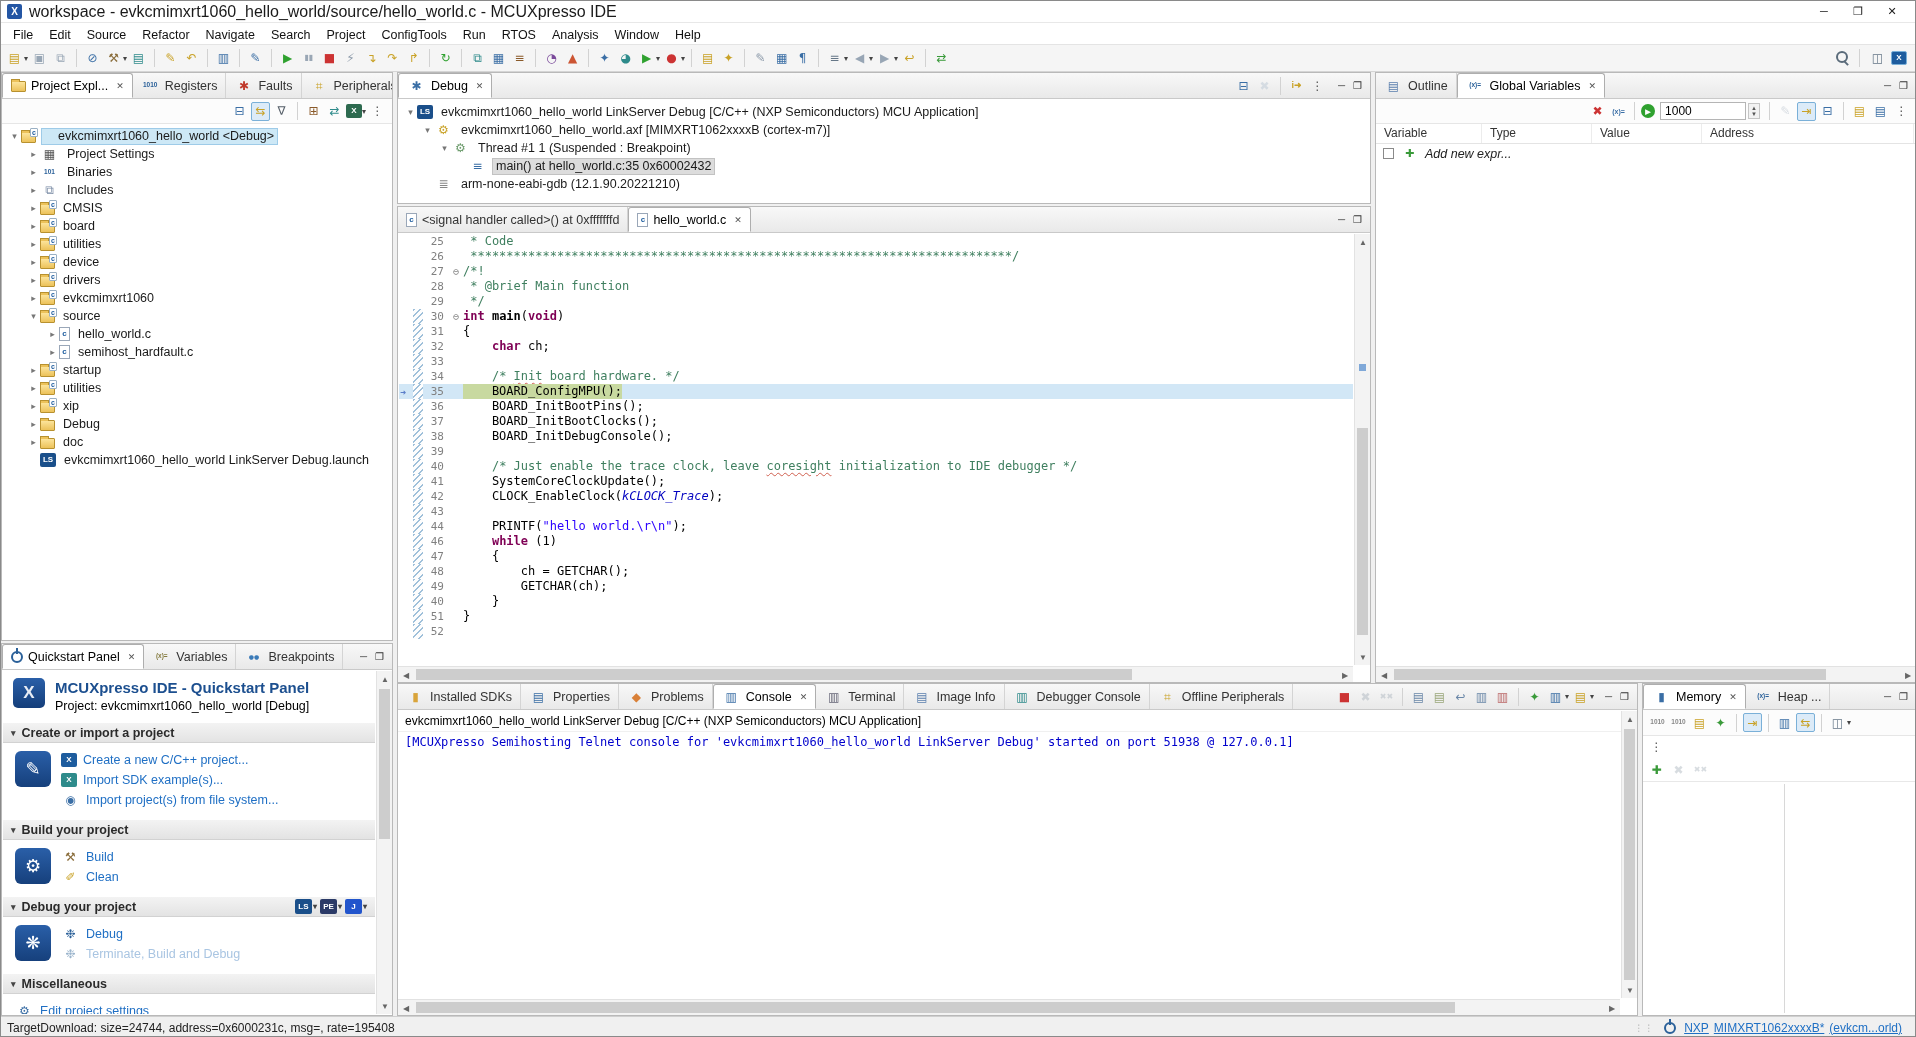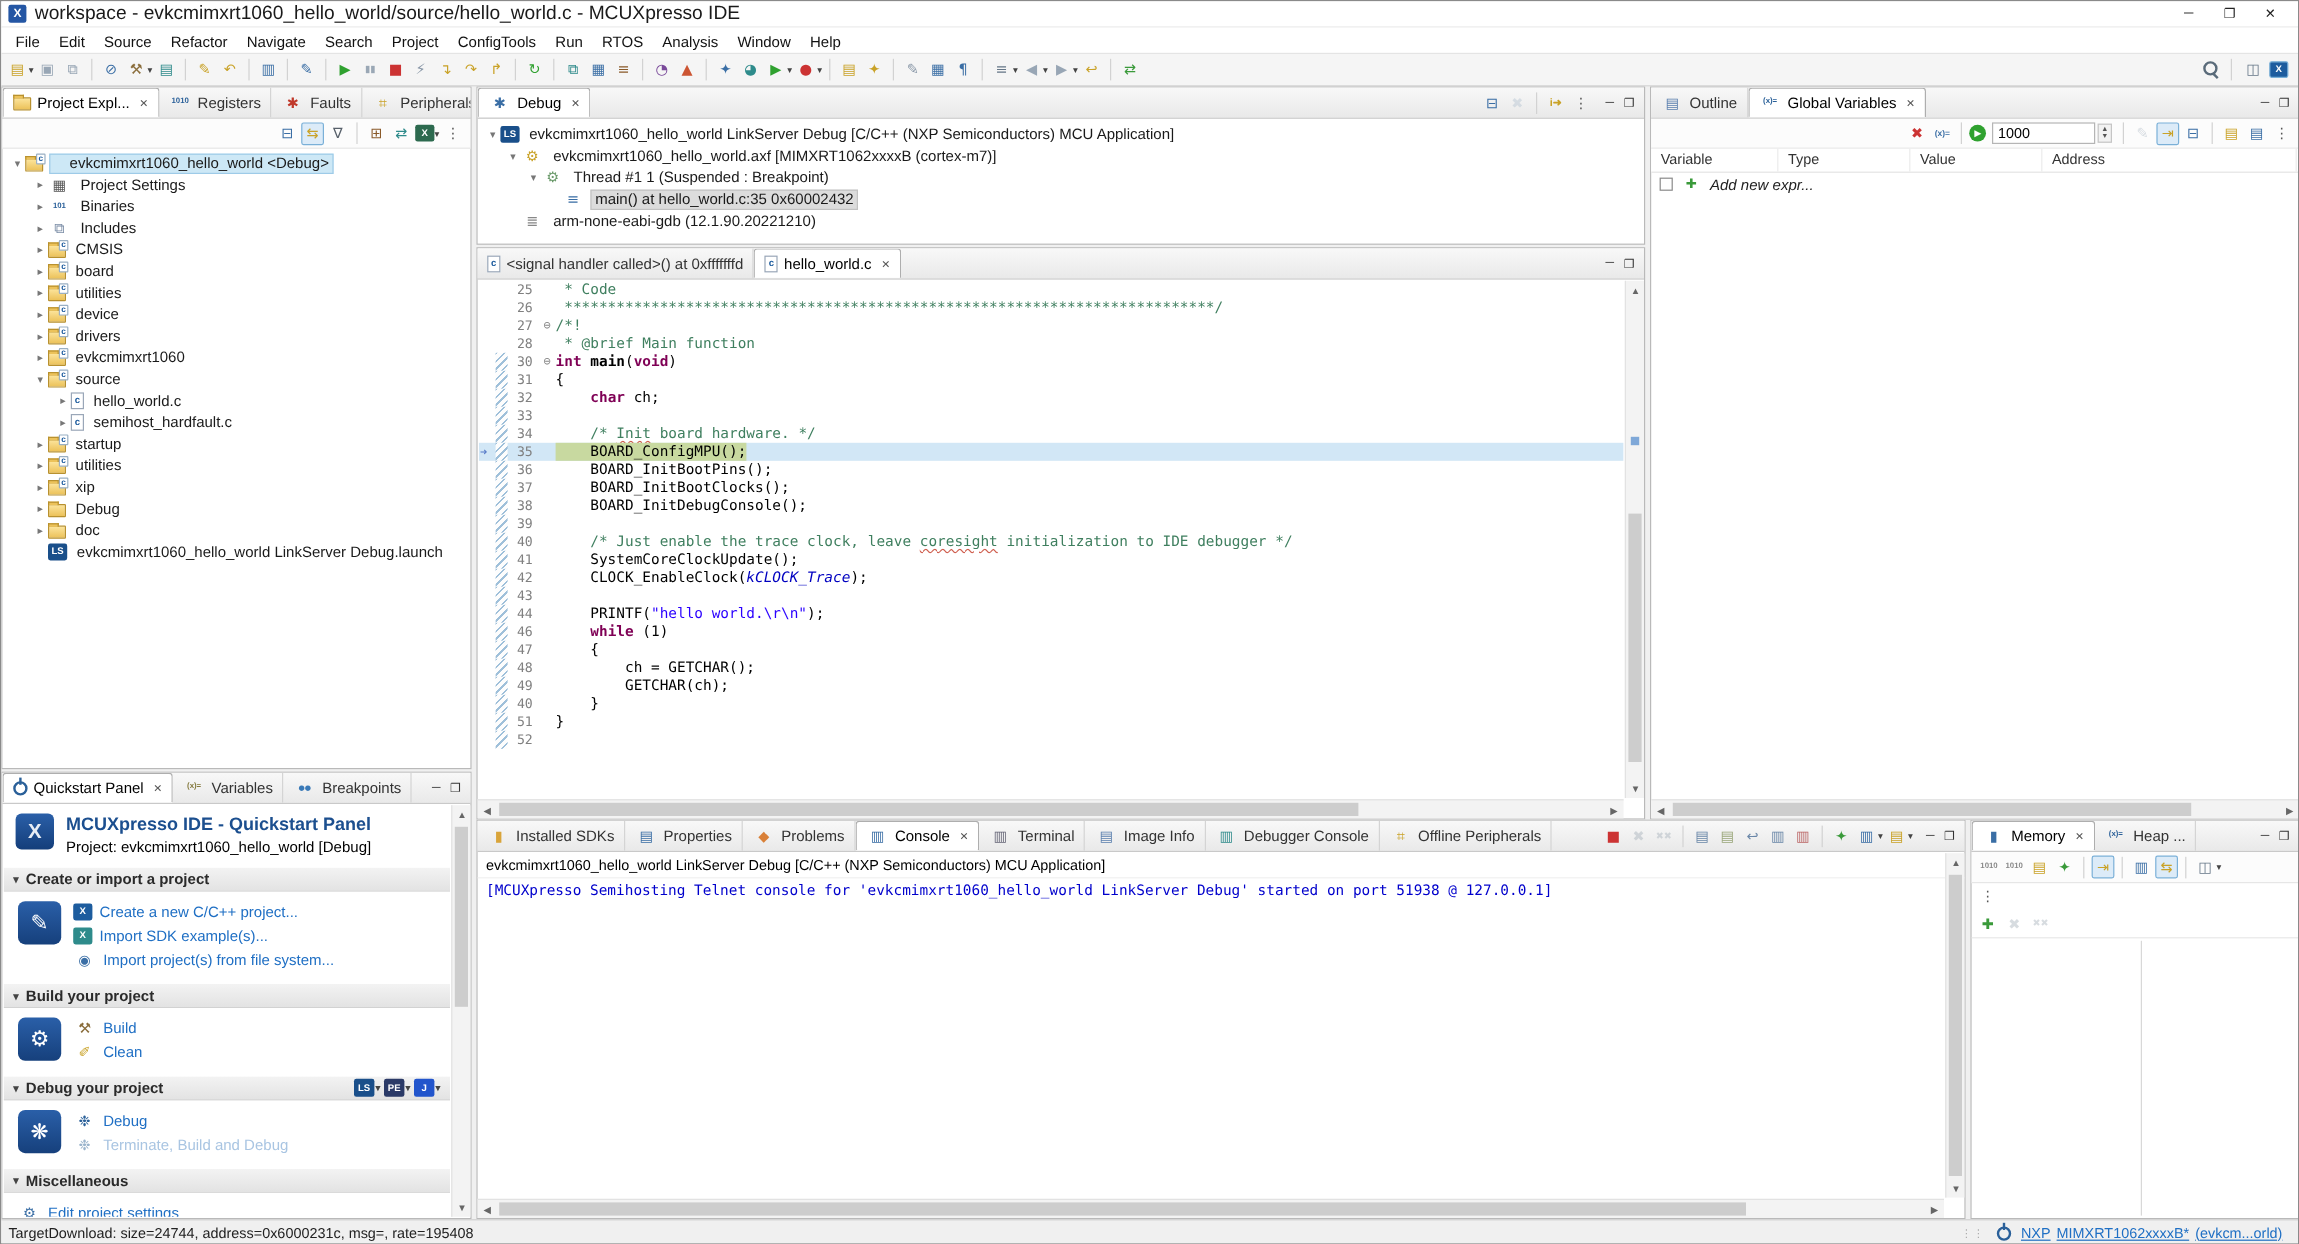--- a/index.html
+++ b/index.html
@@ -575,20 +575,21 @@
         <div class="minmax " style="margin-left: auto;">
           <span>─</span>
           <span>❐</span>
         </div>
       </div>
     <div id="code">
         <div class="cl"><span class="ann"></span><span class="hz"></span><span class="ln">25</span><span class="fold"></span><span class="ct"><span class="tk-com"> * Code</span></span></div>
         <div class="cl"><span class="ann"></span><span class="hz"></span><span class="ln">26</span><span class="fold"></span><span class="ct"><span class="tk-com"> ***************************************************************************/</span></span></div>
         <div class="cl"><span class="ann"></span><span class="hz"></span><span class="ln">27</span><span class="fold">⊖</span><span class="ct"><span class="tk-com">/*!</span></span></div>
         <div class="cl"><span class="ann"></span><span class="hz"></span><span class="ln">28</span><span class="fold"></span><span class="ct"><span class="tk-com"> * @brief Main function</span></span></div>
+        <div class="cl"><span class="ann"></span><span class="hz"></span><span class="ln">29</span><span class="fold"></span><span class="ct"><span class="tk-com"> */</span></span></div>
         <div class="cl hzon"><span class="ann"></span><span class="hz"></span><span class="ln">30</span><span class="fold">⊖</span><span class="ct"><span class="tk-kw">int</span><span class="tk-pl"> </span><span class="tk-fn">main</span><span class="tk-pl">(</span><span class="tk-kw">void</span><span class="tk-pl">)</span></span></div>
         <div class="cl hzon"><span class="ann"></span><span class="hz"></span><span class="ln">31</span><span class="fold"></span><span class="ct"><span class="tk-pl">{</span></span></div>
         <div class="cl hzon"><span class="ann"></span><span class="hz"></span><span class="ln">32</span><span class="fold"></span><span class="ct"><span class="tk-pl">    </span><span class="tk-kw">char</span><span class="tk-pl"> ch;</span></span></div>
         <div class="cl hzon"><span class="ann"></span><span class="hz"></span><span class="ln">33</span><span class="fold"></span><span class="ct"></span></div>
         <div class="cl hzon"><span class="ann"></span><span class="hz"></span><span class="ln">34</span><span class="fold"></span><span class="ct"><span class="tk-pl">    </span><span class="tk-com">/* </span><span class="tk-com sp">Init</span><span class="tk-com"> board hardware. */</span></span></div>
         <div class="cl hzon cur"><span class="ann"><span class="iptr">➜</span></span><span class="hz"></span><span class="ln">35</span><span class="fold"></span><span class="ct"><span class="tk-pl">    BOARD_ConfigMPU();</span></span></div>
         <div class="cl hzon"><span class="ann"></span><span class="hz"></span><span class="ln">36</span><span class="fold"></span><span class="ct"><span class="tk-pl">    BOARD_InitBootPins();</span></span></div>
         <div class="cl hzon"><span class="ann"></span><span class="hz"></span><span class="ln">37</span><span class="fold"></span><span class="ct"><span class="tk-pl">    BOARD_InitBootClocks();</span></span></div>
         <div class="cl hzon"><span class="ann"></span><span class="hz"></span><span class="ln">38</span><span class="fold"></span><span class="ct"><span class="tk-pl">    BOARD_InitDebugConsole();</span></span></div>
         <div class="cl hzon"><span class="ann"></span><span class="hz"></span><span class="ln">39</span><span class="fold"></span><span class="ct"></span></div>

